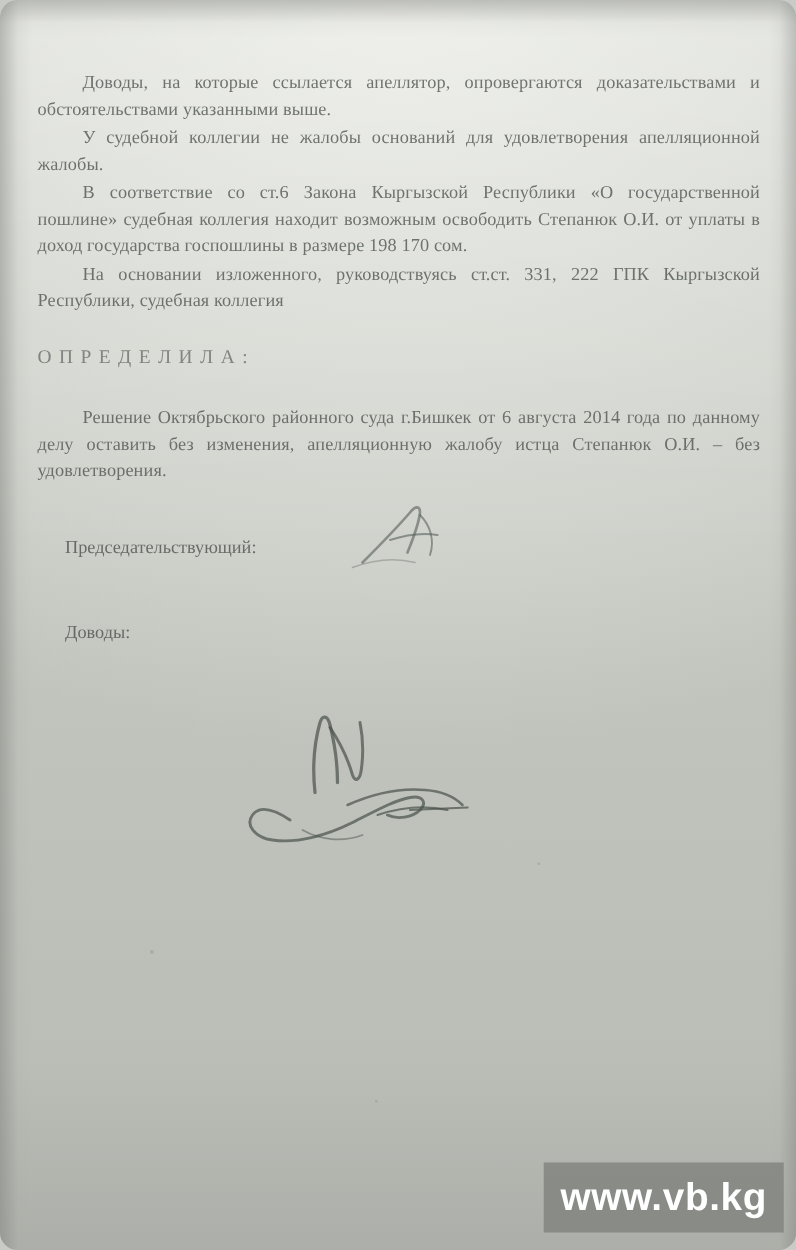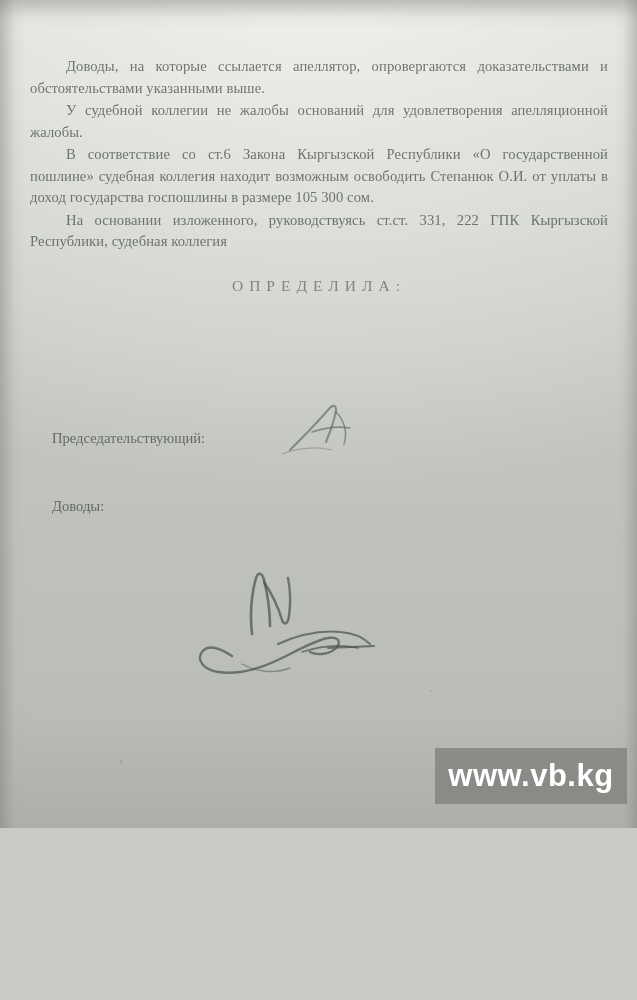--- a/index.html
+++ b/index.html
@@ -9,24 +9,25 @@
   body {
     width: 637px;
     height: 1000px;
     background: #c9cbc6;
     font-family: "Liberation Serif", serif;
     overflow: hidden;
   }
   .page {
     position: relative;
     width: 637px;
-    height: 828px;
+    height: 1000px;
     background:
       radial-gradient(ellipse 120% 60% at 50% 0%, #e9eae4 0%, #dcded8 40%, #cfd1cb 75%, #c3c5bf 100%);
     overflow: hidden;
+    border-radius: 14px;
   }
   
   .paper-shade {
     position: absolute;
     inset: 0;
     background:
       linear-gradient(180deg, rgba(255,255,255,0.30) 0%, rgba(255,255,255,0.12) 18%, rgba(210,212,206,0.0) 45%, rgba(150,152,146,0.18) 85%, rgba(120,122,117,0.30) 100%);
     pointer-events: none;
   }
   .paper-edge-left {
@@ -64,21 +65,20 @@
     opacity: 0.78;
     filter: blur(0.35px);
   }
   .para {
     margin: 0 0 1px 0;
     text-indent: 36px;
   }
 
   .ruling {
     margin: 22px 0 28px 0;
-    text-align: center;
     text-indent: 0;
     letter-spacing: 6px;
     font-size: 15.5px;
     color: #555955;
     opacity: 0.85;
   }
 
   .signature-line {
     position: absolute;
     left: 52px;
@@ -94,21 +94,21 @@
   .ink {
     position: absolute;
     pointer-events: none;
   }
   #ink-small { left: 272px; top: 398px; }
   #ink-big { left: 178px; top: 560px; }
 
   .watermark {
     position: absolute;
     right: 10px;
-    bottom: 24px;
+    bottom: 14px;
     width: 192px;
     height: 56px;
     background: rgba(128,131,126,0.82);
     display: flex;
     align-items: center;
     justify-content: center;
   }
   .watermark span {
     color: #ffffff;
     font-family: "Liberation Sans", sans-serif;
@@ -128,25 +128,26 @@
 <div class="page">
 
   <div class="paper-shade"></div>
   <div class="paper-edge-top"></div>
   <div class="paper-edge-left"></div>
   <div class="paper-edge-right"></div>
 
   <div class="text-body">
     <p class="para">Доводы, на которые ссылается апеллятор, опровергаются доказательствами и обстоятельствами указанными выше.</p>
     <p class="para">У судебной коллегии не жалобы оснований для удовлетворения апелляционной жалобы.</p>
-    <p class="para">В соответствие со ст.6 Закона Кыргызской Республики «О государственной пошлине» судебная коллегия находит возможным освободить Степанюк О.И. от уплаты в доход государства госпошлины в размере 105 300 сом.</p>
+    <p class="para">В соответствие со ст.6 Закона Кыргызской Республики «О государственной пошлине» судебная коллегия находит возможным освободить Степанюк О.И. от уплаты в доход государства госпошлины в размере 198 170 сом.</p>
     <p class="para">На основании изложенного, руководствуясь ст.ст. 331, 222 ГПК Кыргызской Республики, судебная коллегия</p>
 
     <p class="para ruling">ОПРЕДЕЛИЛА:</p>
 
+    <p class="para">Решение Октябрьского районного суда г.Бишкек от 6 августа 2014 года по данному делу оставить без изменения, апелляционную жалобу истца Степанюк О.И. – без удовлетворения.</p>
   </div>
 
   <div class="signature-line" id="chair-label">Председательствующий:</div>
   <div class="signature-line" id="judges-label">Доводы:</div>
 
   <svg class="ink" id="ink-small" width="130" height="70" viewBox="0 0 130 70">
     <g fill="none" stroke="#5b625d" stroke-opacity="0.62" stroke-linecap="round" stroke-linejoin="round">
       <path d="M18 52 C 30 40, 44 26, 56 12 C 60 7, 64 6, 64 12 C 63 22, 58 34, 54 44" stroke-width="2.1"></path>
       <path d="M40 34 C 52 30, 66 28, 78 30" stroke-width="1.6"></path>
       <path d="M64 14 C 72 22, 76 34, 72 46" stroke-width="1.5"></path>

